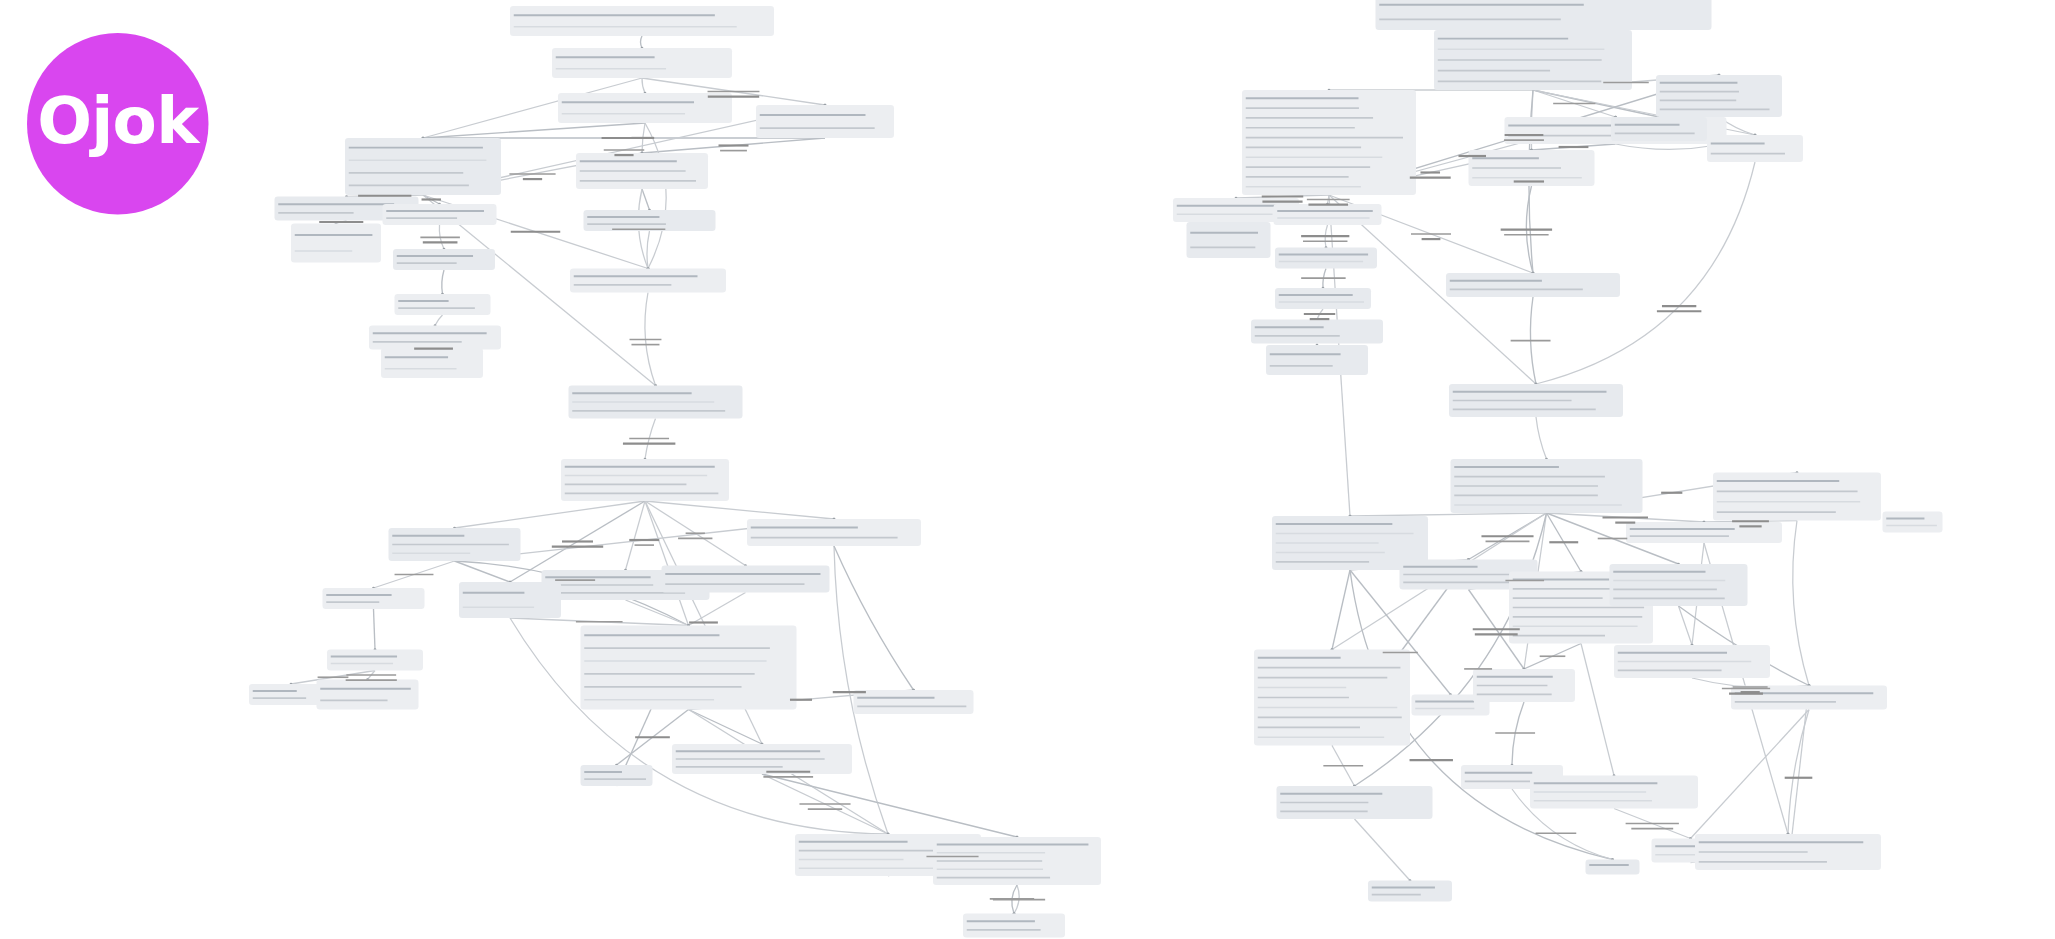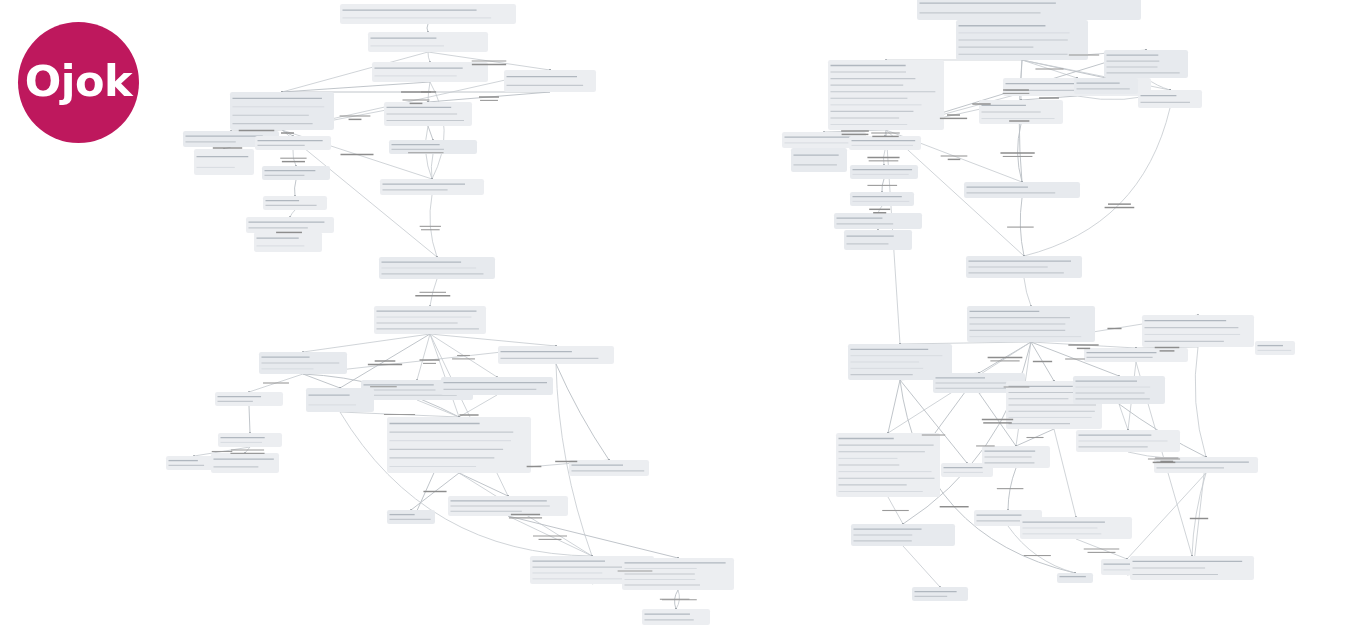--- a/index.html
+++ b/index.html
@@ -17,21 +17,21 @@
   .node-line-strong{stroke:#b0b7bf;stroke-width:1.3;}
   .node-line-faint{stroke:#d7dbe0;stroke-width:1;}
   .edge{fill:none;stroke:#c8ccd1;stroke-width:.85;}
   .edge-dark{fill:none;stroke:#b9bec4;stroke-width:.9;}
   .edge-label{stroke:#8d8d8d;stroke-width:1.45;stroke-linecap:butt;}
   .edge-label-thin{stroke:#9a9a9a;stroke-width:1.1;}
   .arrow-dot{fill:#9aa0a6;}
 
   #logo-badge{
     position:absolute;left:18px;top:22px;width:121px;height:121px;border-radius:50%;
-    background:#be185d;display:flex;align-items:center;justify-content:center;
+    background:#d946ef;display:flex;align-items:center;justify-content:center;
     z-index:5;
   }
   #logo-badge .logo-text{
     color:#ffffff;font-size:43px;line-height:1;font-weight:700;letter-spacing:-0.5px;
     font-family:"DejaVu Sans","Liberation Sans",sans-serif;
     transform:translateY(-1px);
   }
 </style>
 </head>
 <body>

